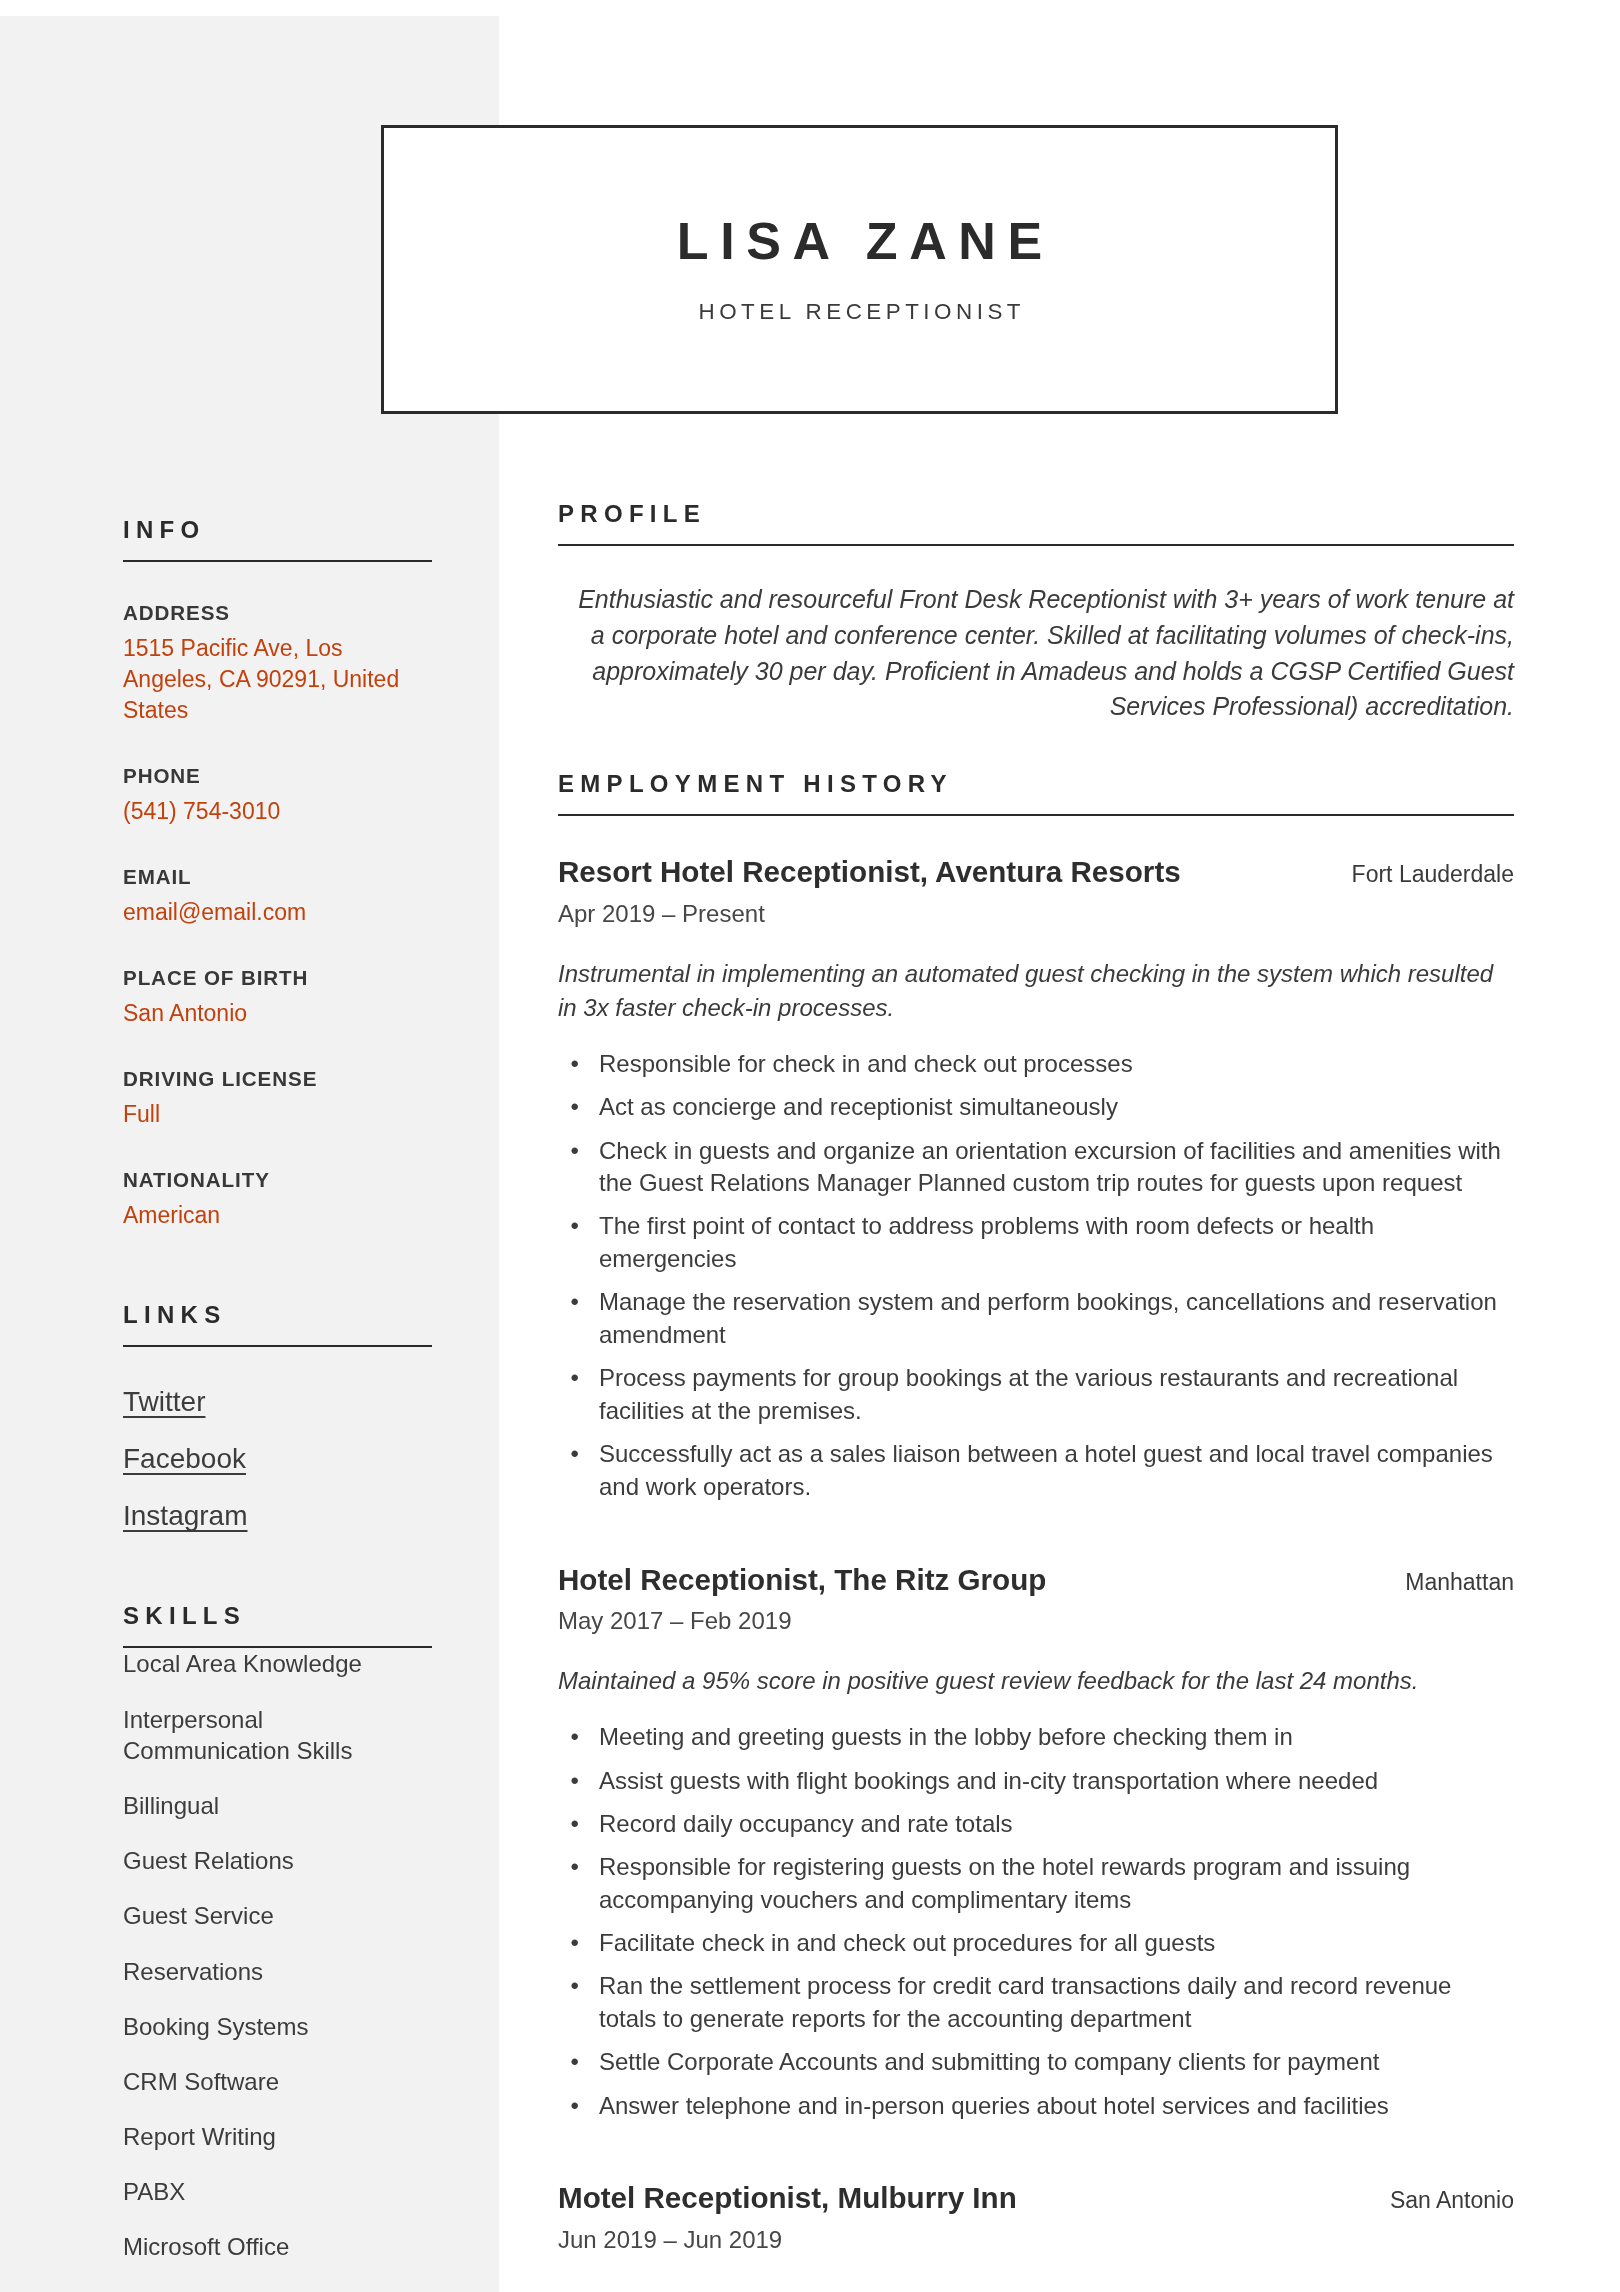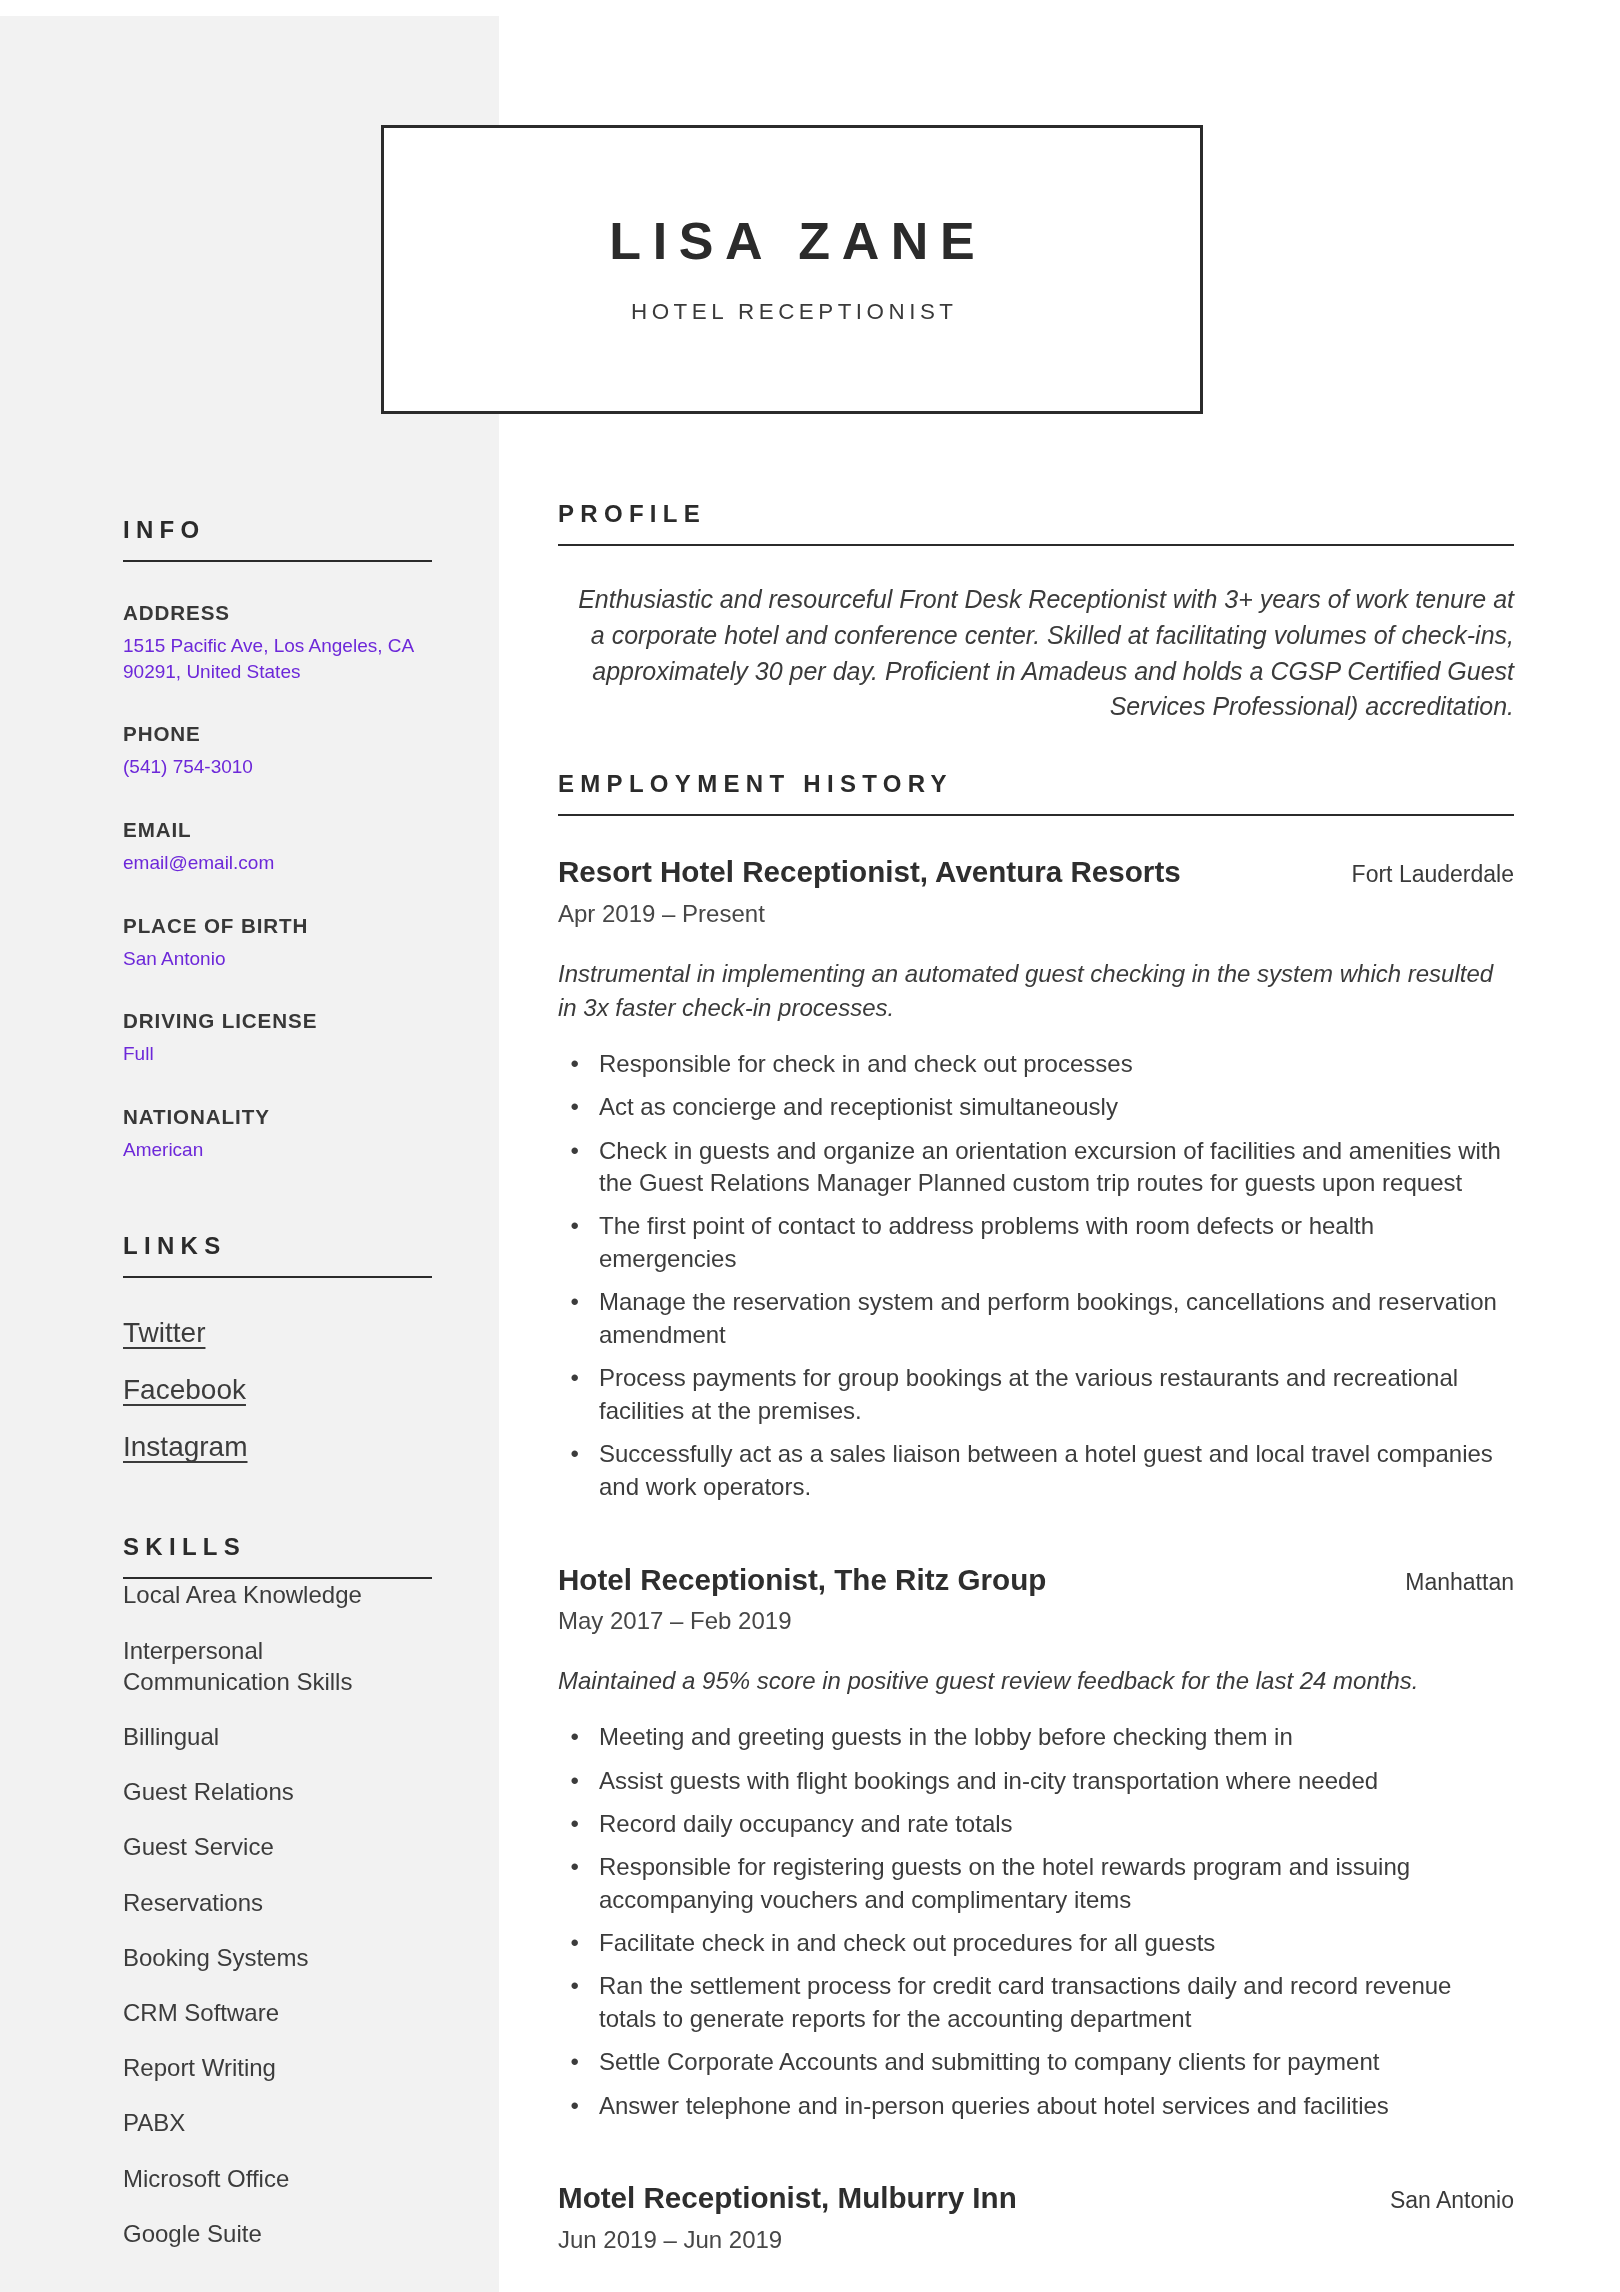--- a/index.html
+++ b/index.html
@@ -30,32 +30,32 @@
     color:var(--ink);margin:0;line-height:1;
   }
   .rule{border:0;border-top:2.7px solid var(--ink);margin:18px 0 0 0;}
   .side-section{margin-bottom:72px;}
   .side-body{margin-top:39px;}
   .field{margin-bottom:38px;}
   .field-label{
     font-size:20.6px;font-weight:700;letter-spacing:0.9px;
     color:#383838;margin-bottom:8px;
   }
-  .field-value{font-size:19px;line-height:1.35;color:#6d28d9;}
+  .field-value{font-size:23px;line-height:1.35;color:#c2410c;}
   .side-link{
     display:table;font-size:28px;color:#3c3c3c;
     text-decoration:underline;text-underline-offset:4.5px;
     margin-bottom:25px;cursor:pointer;margin-top:12px;
   }
   .skills-list{list-style:none;margin:0;padding:0;}
   .skills-list li{font-size:24px;line-height:1.3;margin-bottom:24px;color:#3c3c3c;}
 
   
   .name-box{
-    position:absolute;left:381px;top:125px;width:822px;height:289px;
+    position:absolute;left:381px;top:125px;width:957px;height:289px;
     background:var(--paper);border:3.6px solid var(--ink);
     display:flex;flex-direction:column;align-items:center;justify-content:center;
     gap:34px;
   }
   .candidate-name{
     margin:0;font-size:52px;font-weight:700;letter-spacing:11.6px;
     color:var(--ink);line-height:1;text-indent:11.6px;
   }
   .candidate-title{
     font-size:22.4px;letter-spacing:4.5px;color:#3a3a3a;line-height:1;text-indent:4.5px;

